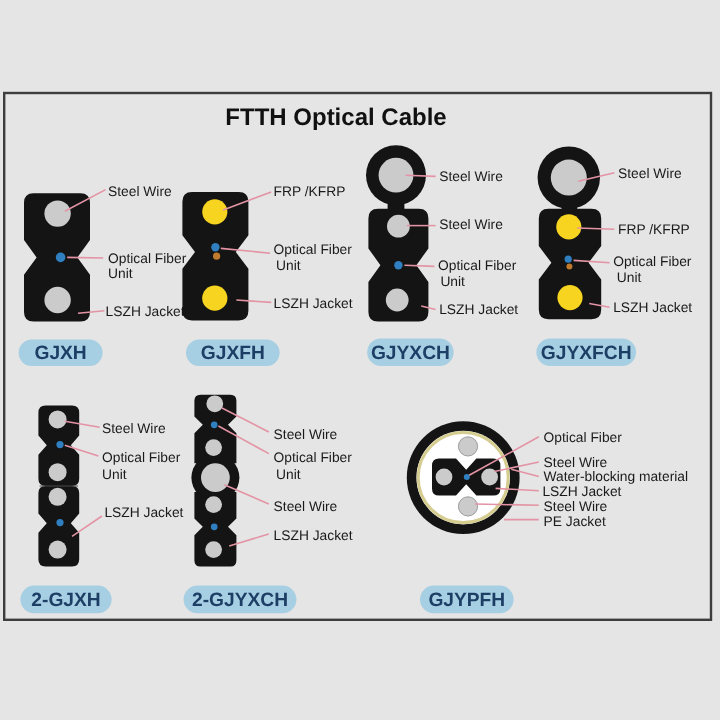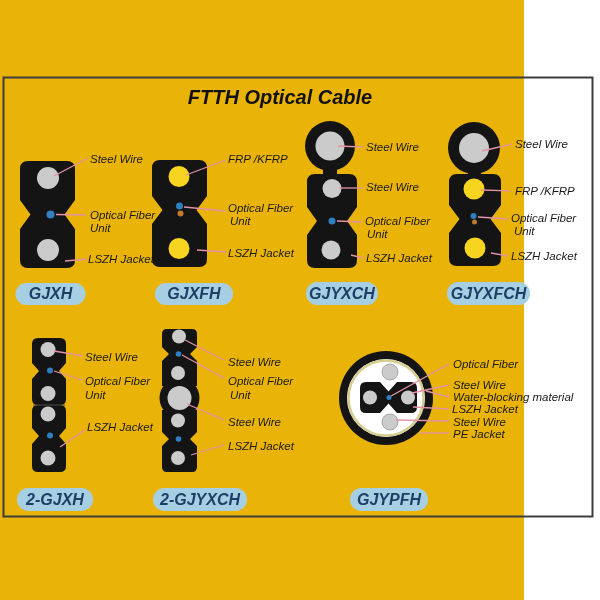--- a/index.html
+++ b/index.html
@@ -1,16 +1,16 @@
 <!DOCTYPE html>
 <html><head>
 <meta charset="utf-8">
 <style>
   html,body{margin:0;padding:0;background:#ffffff;}
-  #stage{position:relative;width:524px;height:600px;background:#eab308;font-family:"Liberation Sans",sans-serif;font-style:italic;}
+  #stage{position:relative;width:600px;height:600px;background:#e5e5e5;font-family:"Liberation Sans",sans-serif;}
   svg{position:absolute;left:0;top:0;}
   .lbl{font-family:"Liberation Sans",sans-serif;font-size:11.5px;fill:#1a1a1a;}
   .ttl{font-family:"Liberation Sans",sans-serif;font-size:20px;font-weight:bold;fill:#111111;}
   .badge-txt{font-family:"Liberation Sans",sans-serif;font-size:16px;font-weight:bold;fill:#1d3f66;text-anchor:middle;}
   .badge{fill:#a7cfe3;}
   .body-black{fill:#141414;}
   .gray{fill:#cbcbcb;}
   .yellow{fill:#f6d41f;}
   .bluedot{fill:#2f7fc1;}
   .orangedot{fill:#bf7a2e;}

